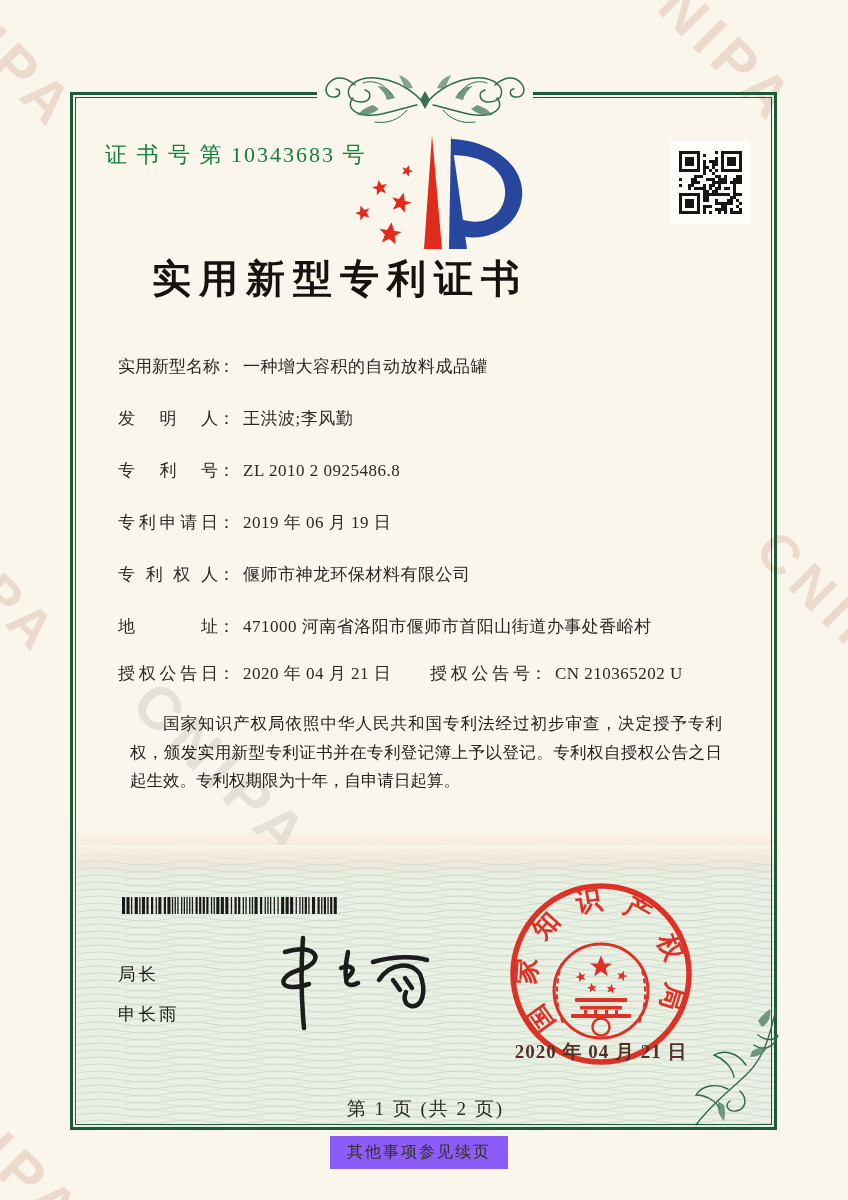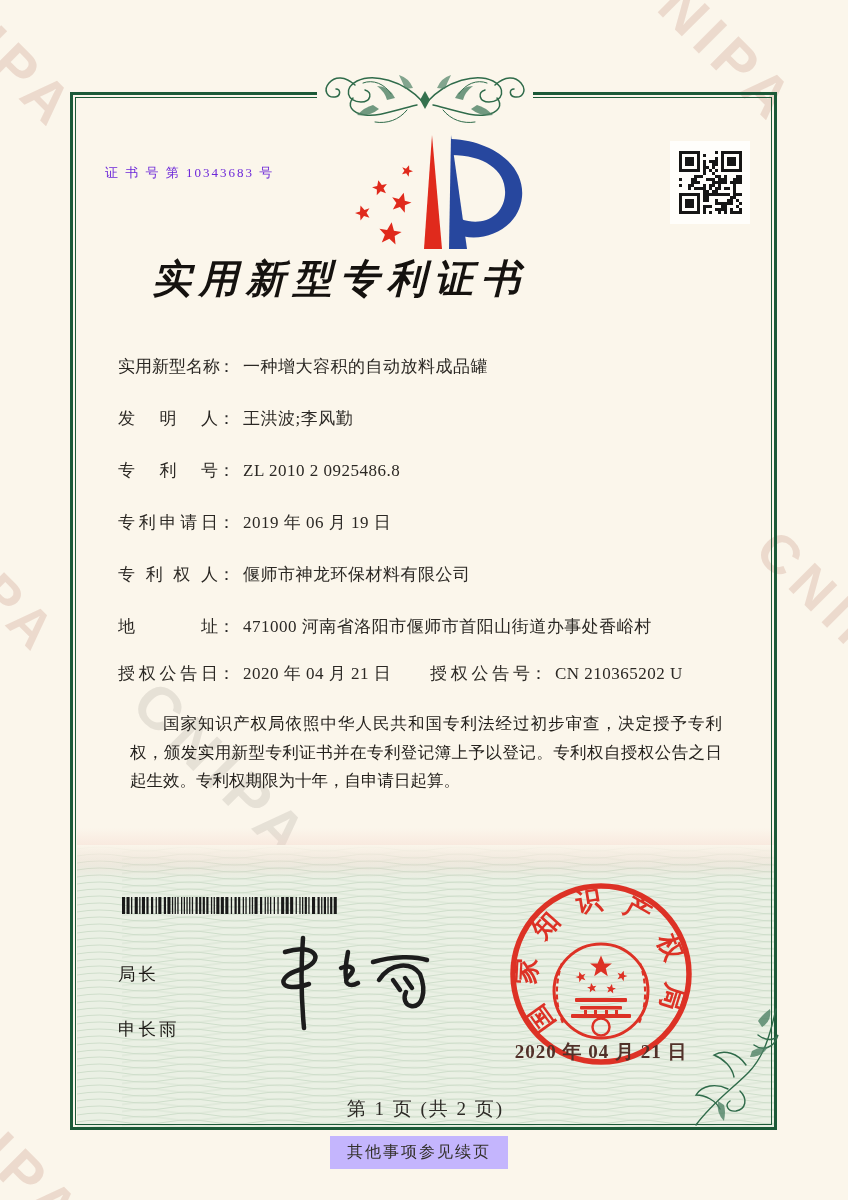--- a/index.html
+++ b/index.html
@@ -18,26 +18,26 @@
   .wm.grey{color:rgba(186,180,170,0.32);}
   
   .frame{position:absolute; left:70px; top:92px; width:701px; height:1032px;
          border:3px solid #1c5a38; z-index:4; pointer-events:none;}
   .frame-inner{position:absolute; left:2px; top:2px; right:2px; bottom:2px;
          border:1.5px solid #1c5a38;}
   
   .top-ornament{position:absolute; left:295px; top:64px; z-index:5;}
   .corner-ornament{position:absolute; left:688px; top:1005px; z-index:5;}
   
-  .cert-no{position:absolute; left:105px; top:164px; font-size:13px; letter-spacing:2px; color:#6d28d9; z-index:3;}
+  .cert-no{position:absolute; left:105px; top:140px; font-size:22px; letter-spacing:2px; color:#15803d; z-index:3;}
   .logo{position:absolute; left:335px; top:131px; z-index:3;}
   .qr-wrap{position:absolute; left:670px; top:141px; width:80px; height:83px; background:#fffefb;
            display:flex; align-items:center; justify-content:center; z-index:3;}
   .title{position:absolute; left:0; top:252px; width:672px; text-align:center;
-         font-size:39px; font-weight:bold; letter-spacing:8px; text-indent:8px; color:#15120f; z-index:3;font-style:italic;}
+         font-size:39px; font-weight:bold; letter-spacing:8px; text-indent:8px; color:#15120f; z-index:3;}
   
   .fields{position:absolute; left:118px; top:355px; width:618px; z-index:3;}
   .field-row{position:absolute; left:0; white-space:nowrap; font-size:17px;}
   .flabel{display:inline-flex; width:100px; justify-content:space-between; vertical-align:top; color:#2b2824;}
   .flabel i{font-style:normal;}
   .colon{margin-right:8px;}
   .fvalue{color:#2b2824; letter-spacing:0.5px;}
   .grant-group2{position:absolute; left:312px; top:0; white-space:nowrap;}
   
   .paragraphs{position:absolute; left:118px; top:698px; width:616px; z-index:3;
@@ -45,26 +45,26 @@
   .paragraphs p{margin:12px; text-indent:2em;}
   
   .wave-section{position:absolute; left:77px; top:845px; width:697px; height:285px; z-index:1;}
   .pink-smear{position:absolute; left:77px; top:828px; width:697px; height:52px; z-index:2;
       background:linear-gradient(to bottom, rgba(247,211,200,0.0), rgba(243,205,196,0.42) 45%, rgba(243,205,196,0.0));}
   .wave-fade{position:absolute; left:77px; top:845px; width:697px; height:22px; z-index:2;
       background:linear-gradient(to bottom, rgba(251,246,235,0.95), rgba(251,246,235,0));}
   
   .barcode-wrap{position:absolute; left:122px; top:897px; z-index:3;}
   .signer{position:absolute; left:118px; top:962px; z-index:3; font-size:17.5px; color:#1f1c18; letter-spacing:3px;}
-  .signer .name{margin-top:31px;}
+  .signer .name{margin-top:16px;}
   .signature{position:absolute; left:245px; top:922px; z-index:3;}
   .seal{position:absolute; left:505px; top:877px; z-index:3;}
   .page-indicator{position:absolute; left:77px; top:1096px; width:697px; text-align:center;
       font-size:19px; color:#2e2b27; letter-spacing:2px; z-index:3;}
-  .continuation{position:absolute; left:330px; top:1136px; background:#c4b5fd; padding:6px 17px;
+  .continuation{position:absolute; left:330px; top:1136px; background:#8b5cf6; padding:6px 17px;
       font-size:16px; color:#33302b; letter-spacing:2px; z-index:3;}
 </style>
 </head>
 <body>
 
 <div class="page">
 
   <span class="wm pink" style="left:-62px; top:-58px; font-size:58px;">CNIPA</span>
   <span class="wm pink" style="left:658px; top:-64px; font-size:58px;">CNIPA</span>
   <span class="wm pink" style="left:788px; top:518px; font-size:54px;">CNIPA</span>

